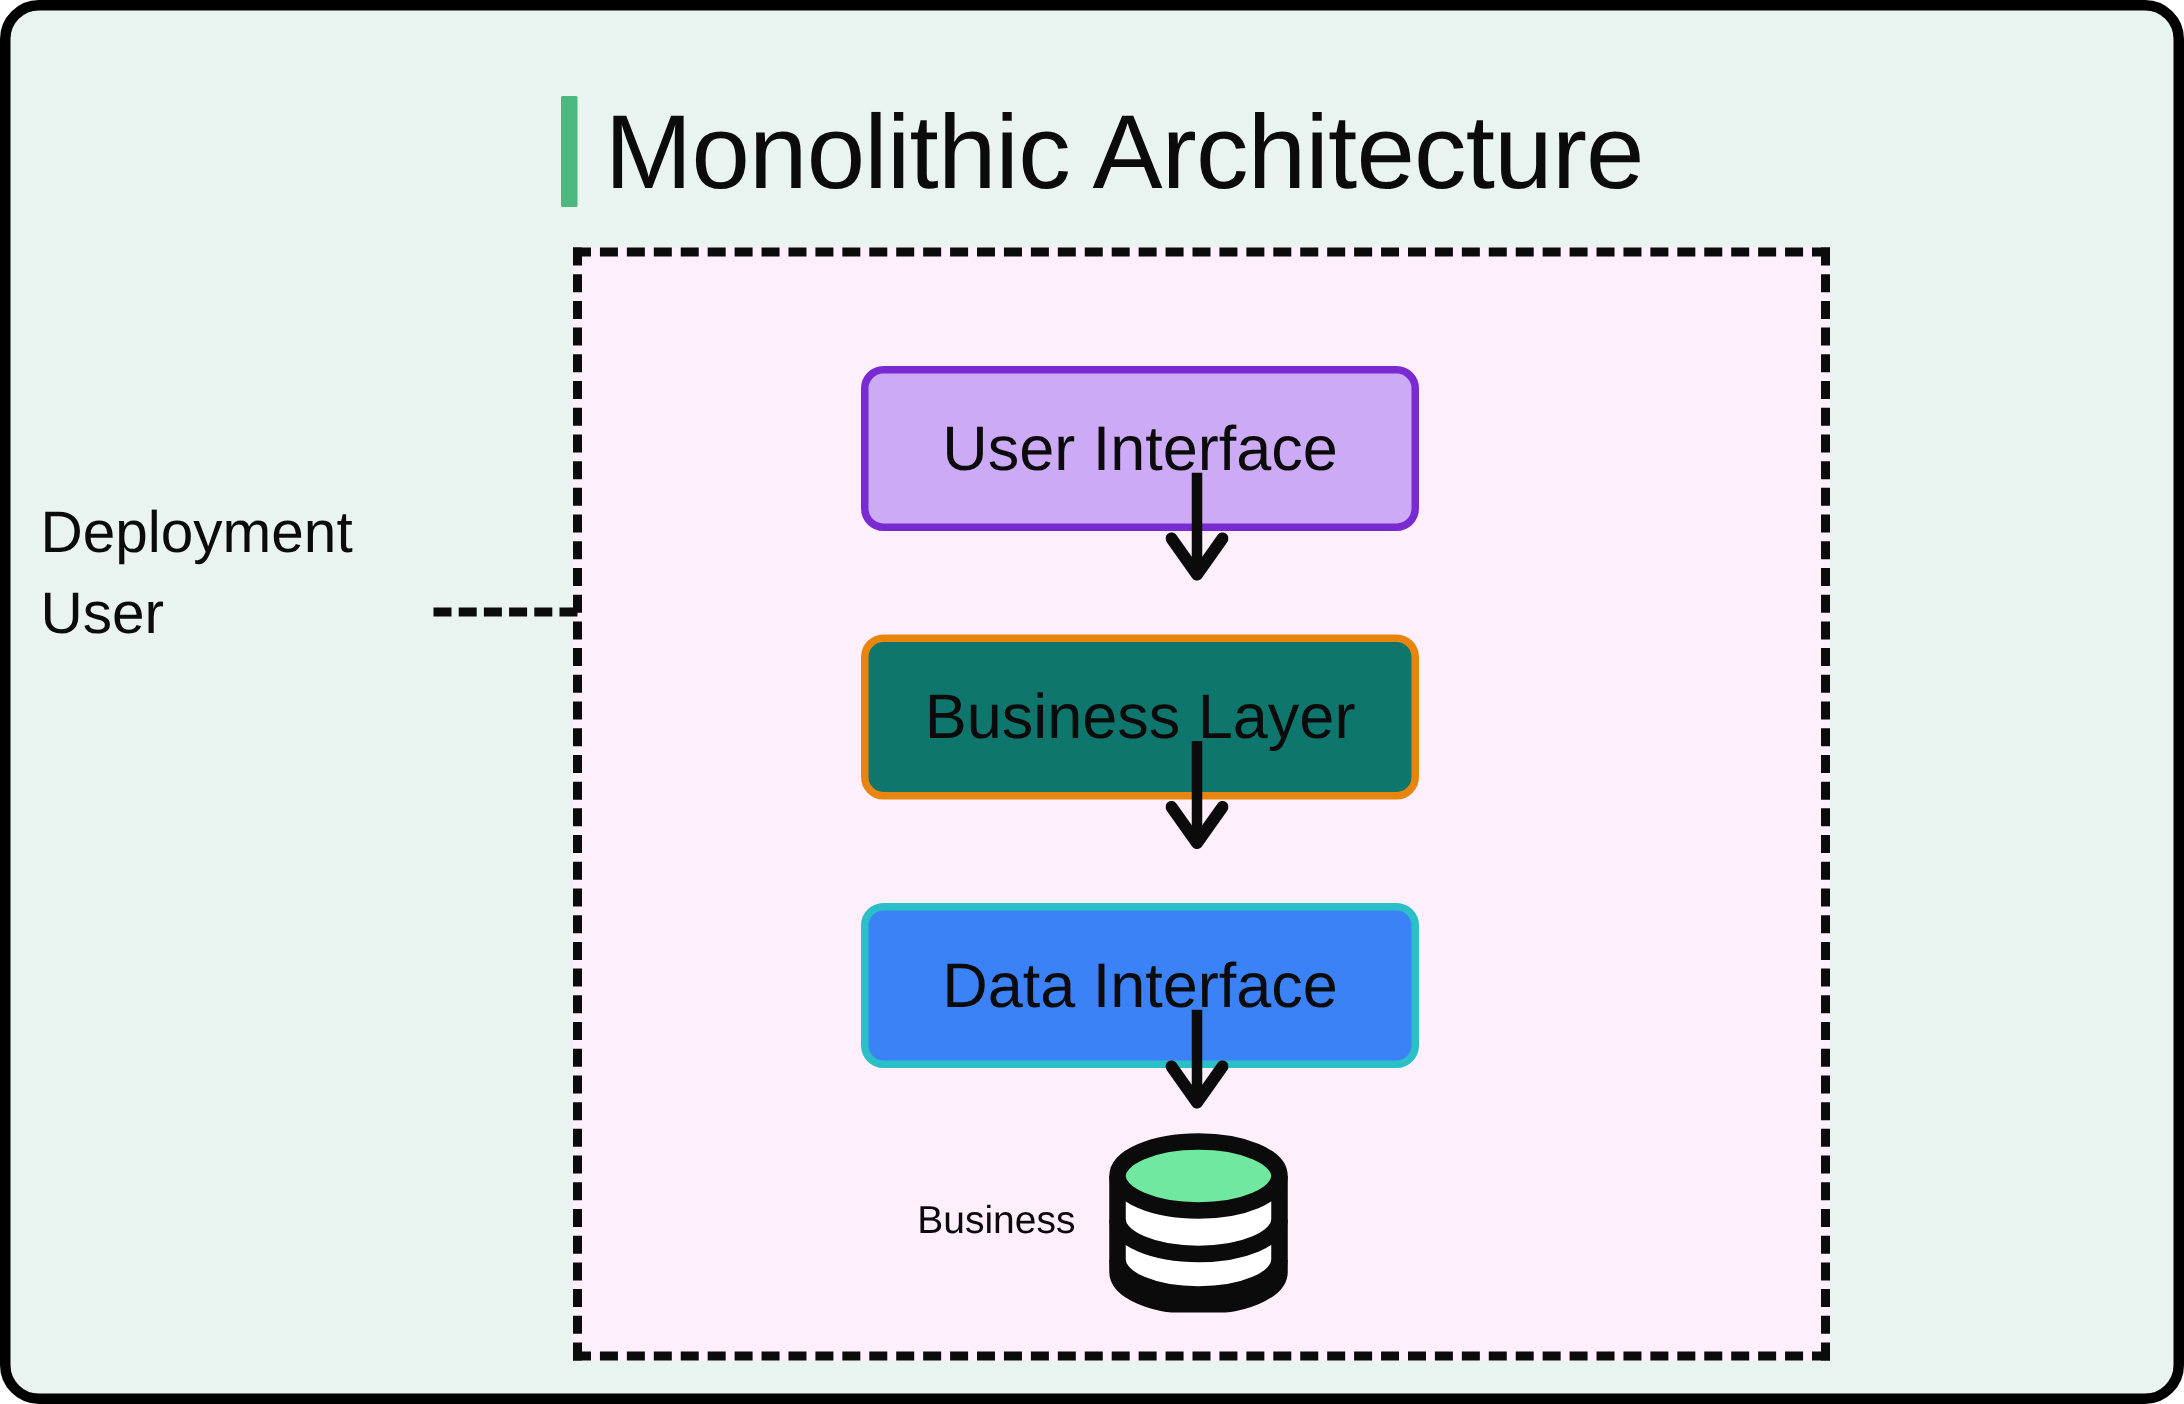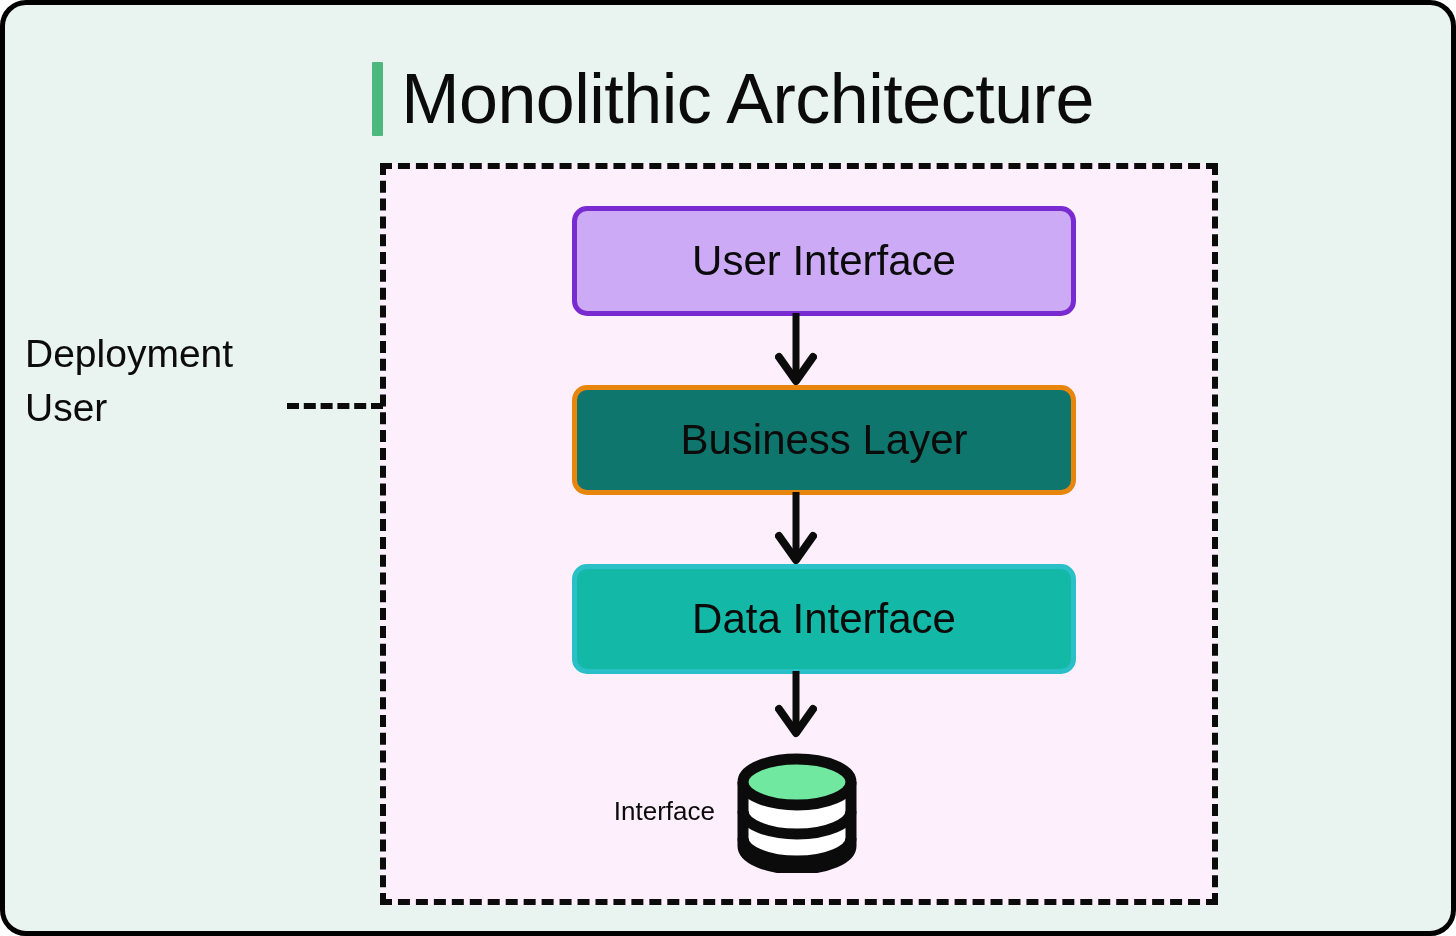--- a/index.html
+++ b/index.html
@@ -9,21 +9,21 @@
   }
   body {
     font-family: "Liberation Sans", sans-serif;
   }
   #canvas {
     position: relative;
     width: 1456px;
     height: 936px;
     box-sizing: border-box;
     background: #e9f3ef;
-    border: 5px solid #000000;
+    border: 7px solid #000000;
     border-radius: 26px;
     overflow: hidden;
   }
 
   
   #title-row {
     position: absolute;
     left: 0;
     top: 44px;
     width: 1456px;
@@ -77,45 +77,46 @@
     top: 398px;
     width: 96px;
     height: 0;
     border-top: 6px dashed #0b0b0b;
   }
 
   
   .layer-box {
     position: absolute;
     left: 567px;
-    width: 504px;
+    width: 372px;
     height: 110px;
     box-sizing: border-box;
     border-radius: 15px;
     border-width: 5px;
     border-style: solid;
     display: flex;
     align-items: center;
     justify-content: center;
     font-size: 42px;
     color: #0b0b0b;
+    margin-top: 36px;
   }
   #layer-user-interface {
     top: 201px;
     background: #ccaaf6;
     border-color: #7a2ad1;
   }
   #layer-business {
     top: 380px;
     background: #0f766e;
     border-color: #e8850c;
   }
   #layer-data-interface {
     top: 559px;
-    background: #14b8a6;
+    background: #3b82f6;
     border-color: #2bc0c7;
   }
 
   
   .arrow {
     position: absolute;
     left: 770px;
     width: 42px;
   }
   #arrow-ui-business { top: 308px;  height: 74px; }
@@ -186,21 +187,21 @@
     <span>Data Interface</span>
   </div>
 
   <div id="arrow-data-db" class="arrow">
     <svg viewBox="0 0 42 68" preserveAspectRatio="none" xmlns="http://www.w3.org/2000/svg">
       <path d="M21 0 L21 60" stroke="#0b0b0b" stroke-width="7" fill="none"></path>
       <path d="M4 38 L21 62 L38 38" stroke="#0b0b0b" stroke-width="8" fill="none" stroke-linecap="round" stroke-linejoin="round"></path>
     </svg>
   </div>
 
-  <div id="database-label">Interface</div>
+  <div id="database-label">Business</div>
 
   <div id="database-icon">
     <svg viewBox="0 0 130 124" xmlns="http://www.w3.org/2000/svg">
 
       <path d="M11 33 L11 97 A54 23 0 0 0 119 97 L119 33 Z" fill="#ffffff"></path>
 
       <path d="M11 62 A54 23 0 0 0 119 62" fill="none" stroke="#0b0b0b" stroke-width="11"></path>
       <path d="M11 89 A54 23 0 0 0 119 89" fill="none" stroke="#0b0b0b" stroke-width="11"></path>
 
       <path d="M11 33 L11 97 A54 23 0 0 0 119 97 L119 33" fill="none" stroke="#0b0b0b" stroke-width="11" stroke-linecap="butt"></path>

